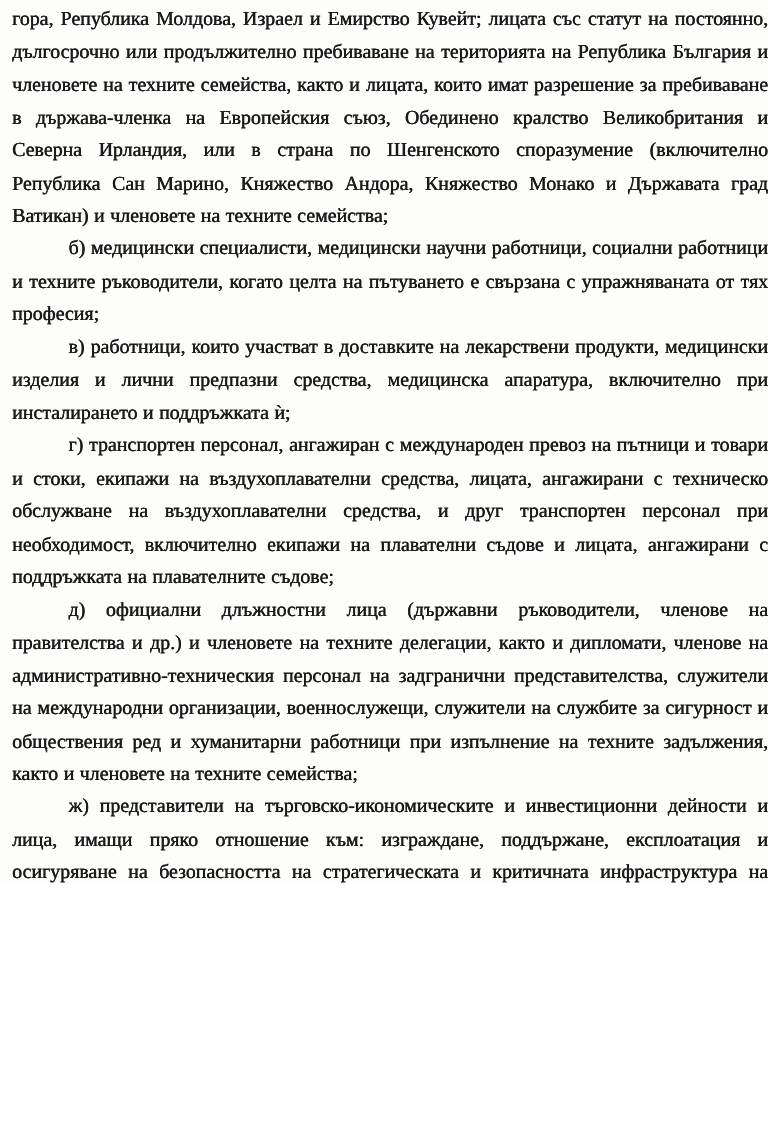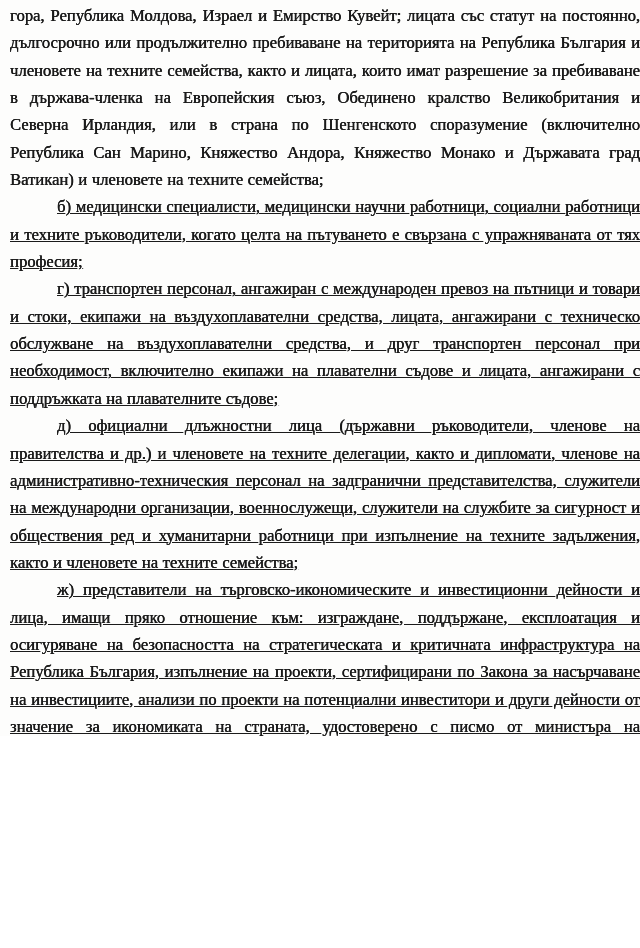--- a/index.html
+++ b/index.html
@@ -23,25 +23,25 @@
     margin: 0;
     text-align: justify;
     font-size: 16.6px;
     line-height: 27.35px;
     
     text-shadow: 0.35px 0 0 currentColor, 0 0 0.4px rgba(20,20,20,0.55);
     word-spacing: 0.4px;
   }
   .page p.indented {
     text-indent: 47px;
-    text-decoration: underline;
   }
 </style>
 </head>
 <body>
 
 <div class="page" style="background: rgb(253, 253, 252); color: rgb(27, 27, 27);">
   <p>гора, Република Молдова, Израел и Емирство Кувейт; лицата със статут на постоянно, дългосрочно или продължително пребиваване на територията на Република България и членовете на техните семейства, както и лицата, които имат разрешение за пребиваване в държава-членка на Европейския съюз, Обединено кралство Великобритания и Северна Ирландия, или в страна по Шенгенското споразумение (включително Република Сан Марино, Княжество Андора, Княжество Монако и Държавата град Ватикан) и членовете на техните семейства;</p>
   <p class="indented">б) медицински специалисти, медицински научни работници, социални работници и техните ръководители, когато целта на пътуването е свързана с упражняваната от тях професия;</p>
+  <p class="indented">в) работници, които участват в доставките на лекарствени продукти, медицински изделия и лични предпазни средства, медицинска апаратура, включително при инсталирането и поддръжката ѝ;</p>
   <p class="indented">г) транспортен персонал, ангажиран с международен превоз на пътници и товари и стоки, екипажи на въздухоплавателни средства, лицата, ангажирани с техническо обслужване на въздухоплавателни средства, и друг транспортен персонал при необходимост, включително екипажи на плавателни съдове и лицата, ангажирани с поддръжката на плавателните съдове;</p>
   <p class="indented">д) официални длъжностни лица (държавни ръководители, членове на правителства и др.) и членовете на техните делегации, както и дипломати, членове на административно-техническия персонал на задгранични представителства, служители на международни организации, военнослужещи, служители на службите за сигурност и обществения ред и хуманитарни работници при изпълнение на техните задължения, както и членовете на техните семейства;</p>
   <p class="indented">ж) представители на търговско-икономическите и инвестиционни дейности и лица, имащи пряко отношение към: изграждане, поддържане, експлоатация и осигуряване на безопасността на стратегическата и критичната инфраструктура на Република България, изпълнение на проекти, сертифицирани по Закона за насърчаване на инвестициите, анализи по проекти на потенциални инвеститори и други дейности от значение за икономиката на страната, удостоверено с писмо от министъра на икономиката или друг министър, отговарящ за съответната дейност, както и лица, ангажирани в</p>
 </div>
 
 </body></html>

